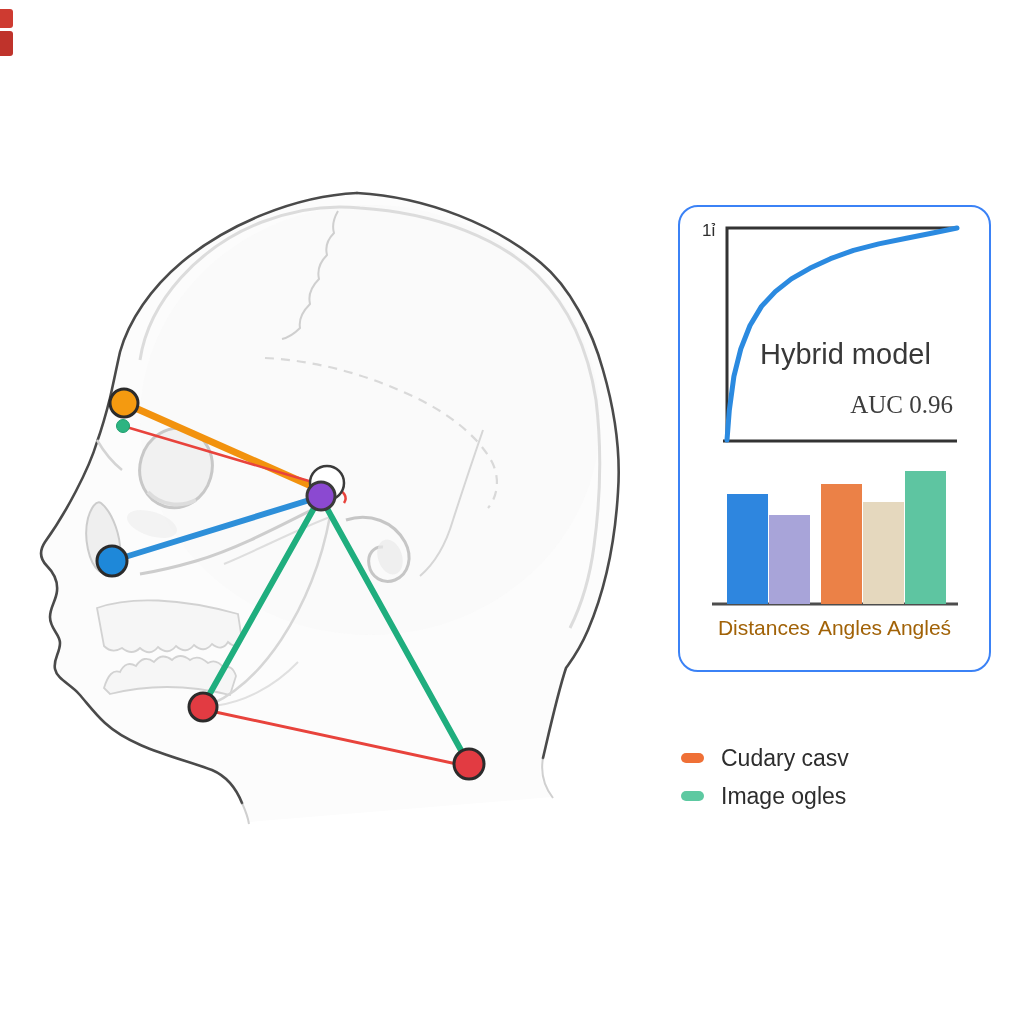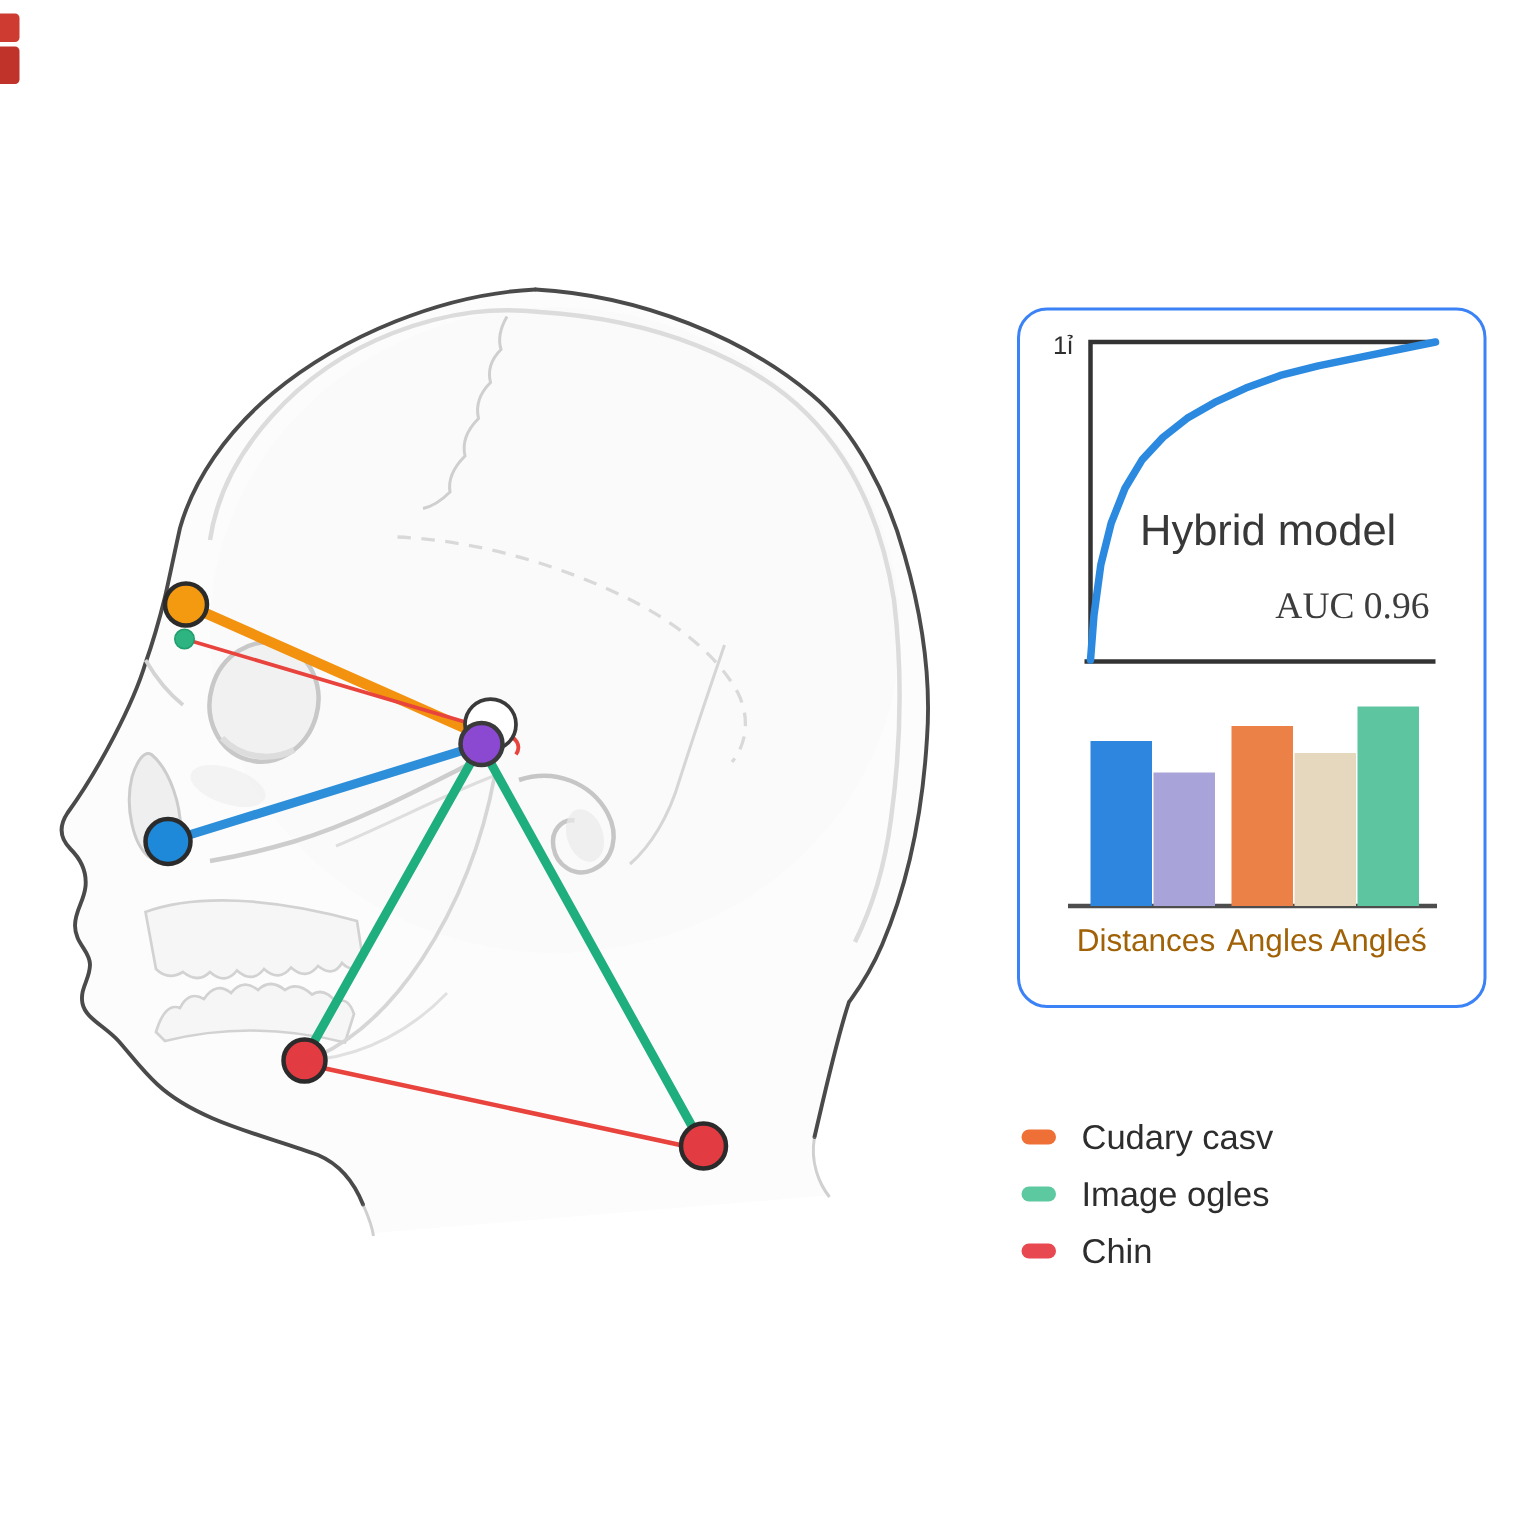--- a/index.html
+++ b/index.html
@@ -118,22 +118,18 @@
 
   <div class="legend">
     <div class="legend-row">
       <span class="pill" style="background: rgb(239, 112, 54);"></span>
       <span class="legend-label">Cudary casv</span>
     </div>
     <div class="legend-row">
       <span class="pill" style="background: rgb(93, 201, 161);"></span>
       <span class="legend-label">Image ogles</span>
     </div>
-    <div class="legend-row">
-      <span class="pill" style="background: rgb(232, 72, 80);"></span>
-      <span class="legend-label">Chin</span>
-    </div>
   </div>
 
   <div class="corner-mark cm-0"></div>
   <div class="corner-mark cm-1"></div>
 
 </div>
 
 </body></html>

